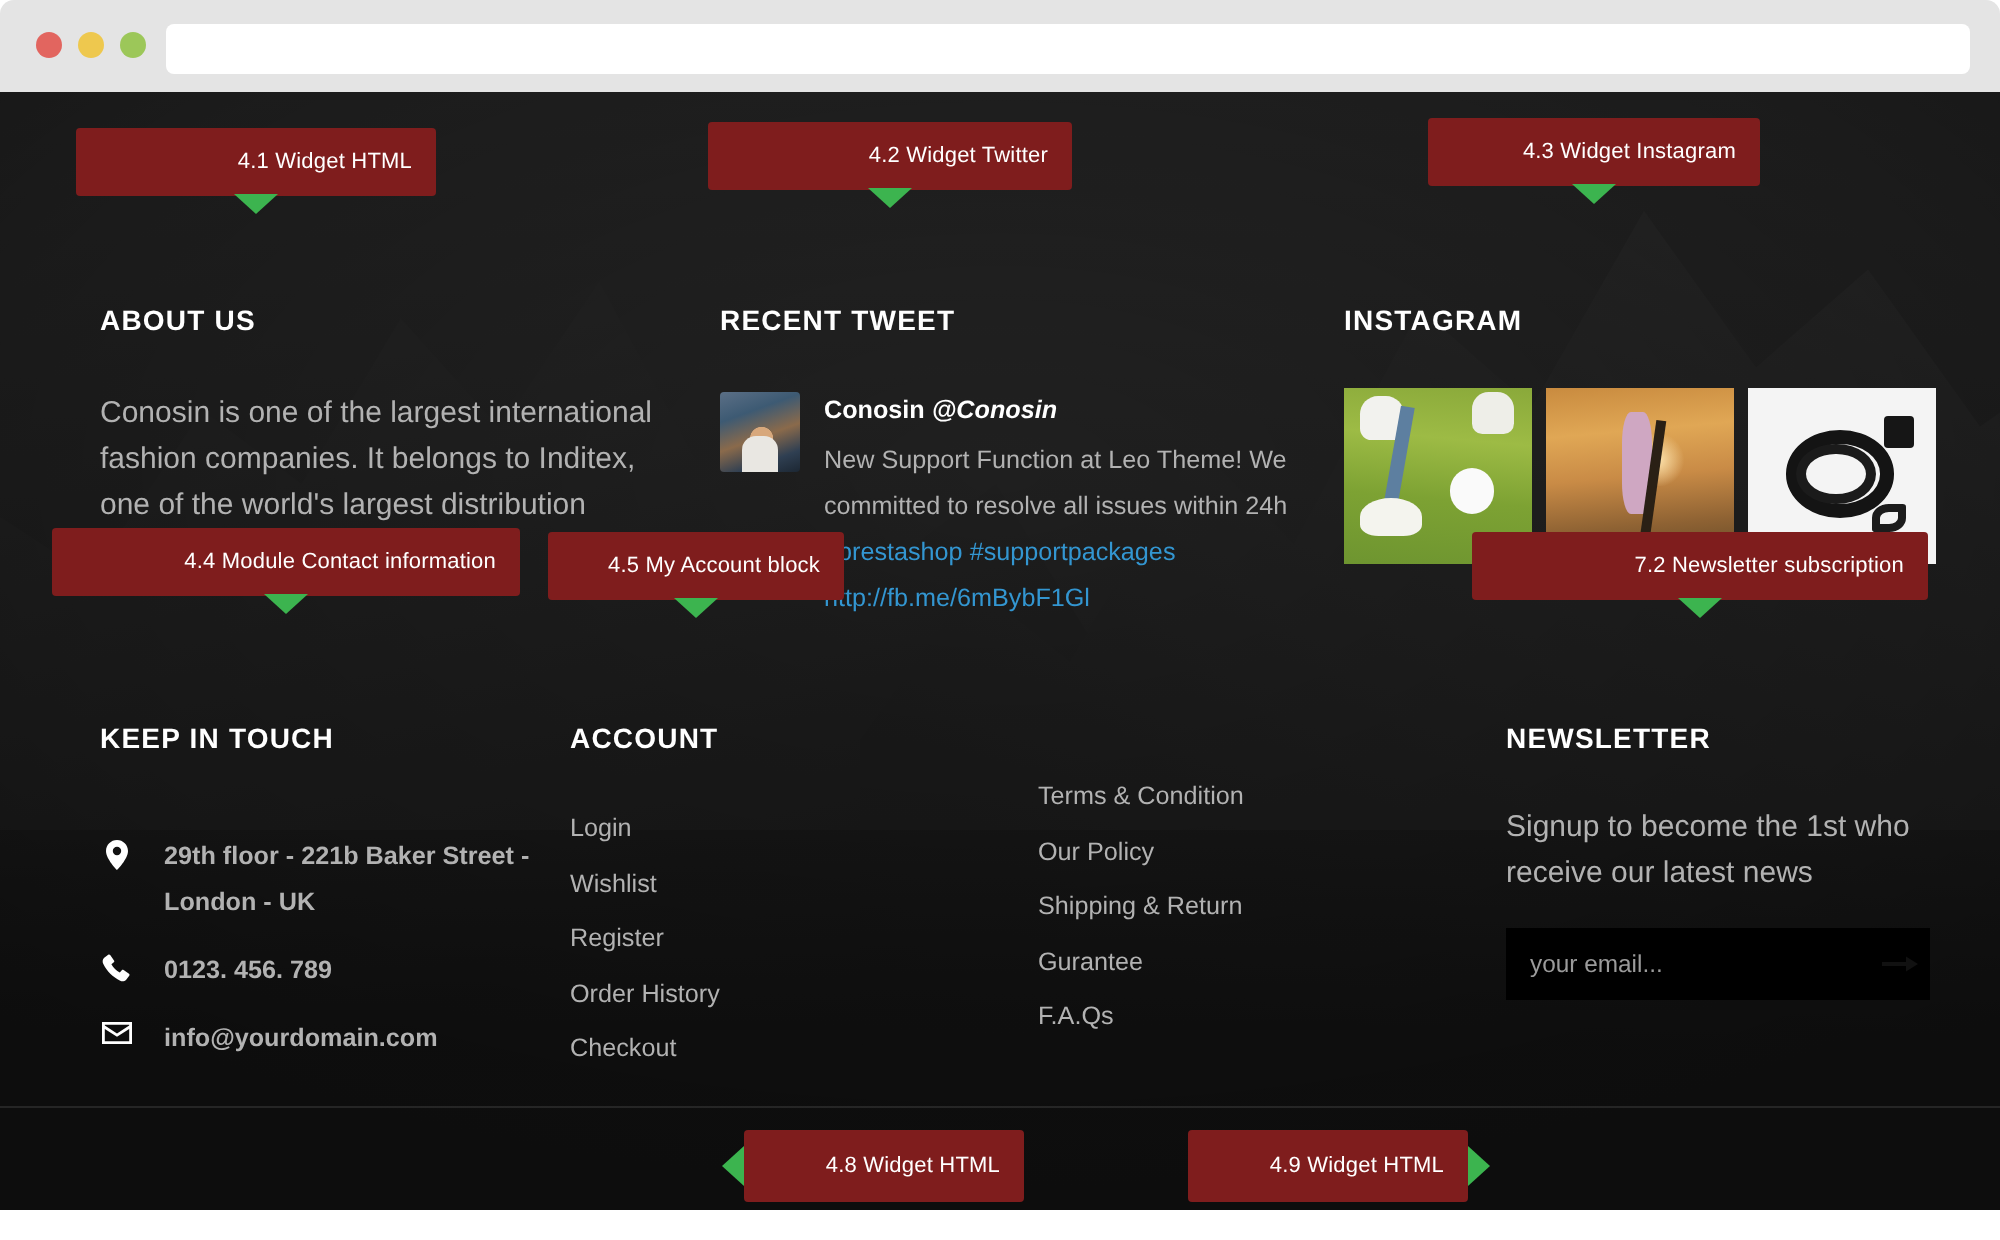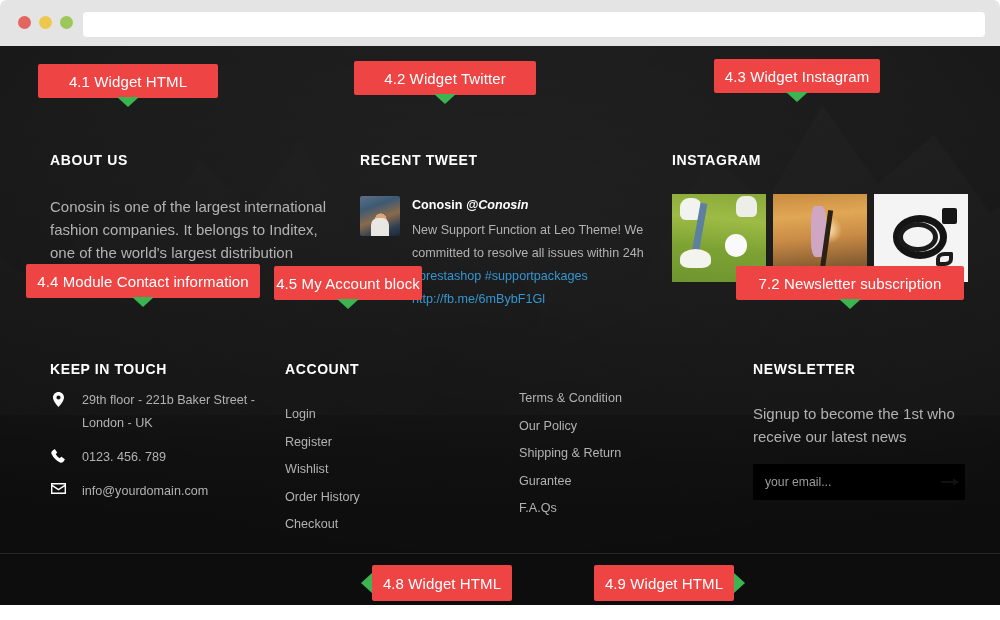--- a/index.html
+++ b/index.html
@@ -70,25 +70,25 @@
   }
   #bg-overlay {
     position: absolute; inset: 0;
     background: rgba(22,22,22,.52);
   }
   #footer-content { position: absolute; inset: 0; }
 
   
   .badge {
     position: absolute;
-    background: #ef4444;
+    background: #7f1d1d;
     color: #ffffff;
-    font-size: 15px;
+    font-size: 11px;
     line-height: 1;
-    display: flex; align-items: center; justify-content: center;
+    display: flex; align-items: center; justify-content: flex-end;
     text-align: center;
     border-radius: 2px;
     z-index: 30;
     padding: 0 12px;
     white-space: nowrap;
     letter-spacing: .1px;
   }
   .badge .tail-down {
     position: absolute; bottom: -9px; left: 50%; transform: translateX(-50%);
     width: 0; height: 0;
@@ -184,21 +184,21 @@
   }
   .insta-3 .coil2 {
     position:absolute; left:26%; top:32%; width:42%; height:34%;
     border: 5px solid #1b1b1b; border-radius: 50%;
   }
   .insta-3 .clip { position:absolute; right:12%; top:16%; width:16%; height:18%; background:#161616; border-radius:2px; }
   .insta-3 .hook { position:absolute; right:16%; bottom:18%; width:18%; height:16%; border:4px solid #1c1c1c; border-radius:50% 10% 50% 10%; }
 
   
   #w-contact { left: 50px; top: 315px; width: 250px; }
-  #contact-list { margin-top: 12px; }
+  #contact-list { margin-top: 40px; font-weight: bold; }
   .contact-row { display: flex; align-items: flex-start; gap: 16px; margin-bottom: 11px; }
   .contact-ico { width: 16px; flex: 0 0 16px; display: flex; justify-content: center; padding-top: 3px; }
   .contact-ico svg { fill: #ffffff; }
   .contact-val { color: #b2b2b2; font-size: 12.6px; line-height: 23px; width: 200px; }
 
   
   #w-account { left: 285px; top: 315px; width: 200px; }
   #w-support { left: 519px; top: 315px; width: 200px; }
   .link-list { margin-top: 24px; }
   .link-list a {
@@ -330,22 +330,22 @@
           <span class="contact-val">info@yourdomain.com</span>
         </div>
 
       </div>
     </div>
 
     <div class="widget" id="w-account">
       <div class="widget-title">ACCOUNT</div>
       <div class="link-list">
         <a href="#">Login</a>
+        <a href="#">Wishlist</a>
         <a href="#">Register</a>
-        <a href="#">Wishlist</a>
         <a href="#">Order History</a>
         <a href="#">Checkout</a>
       </div>
     </div>
 
     <div class="widget" id="w-support">
       <div class="link-list">
         <a href="#">Terms &amp; Condition</a>
         <a href="#">Our Policy</a>
         <a href="#">Shipping &amp; Return</a>

